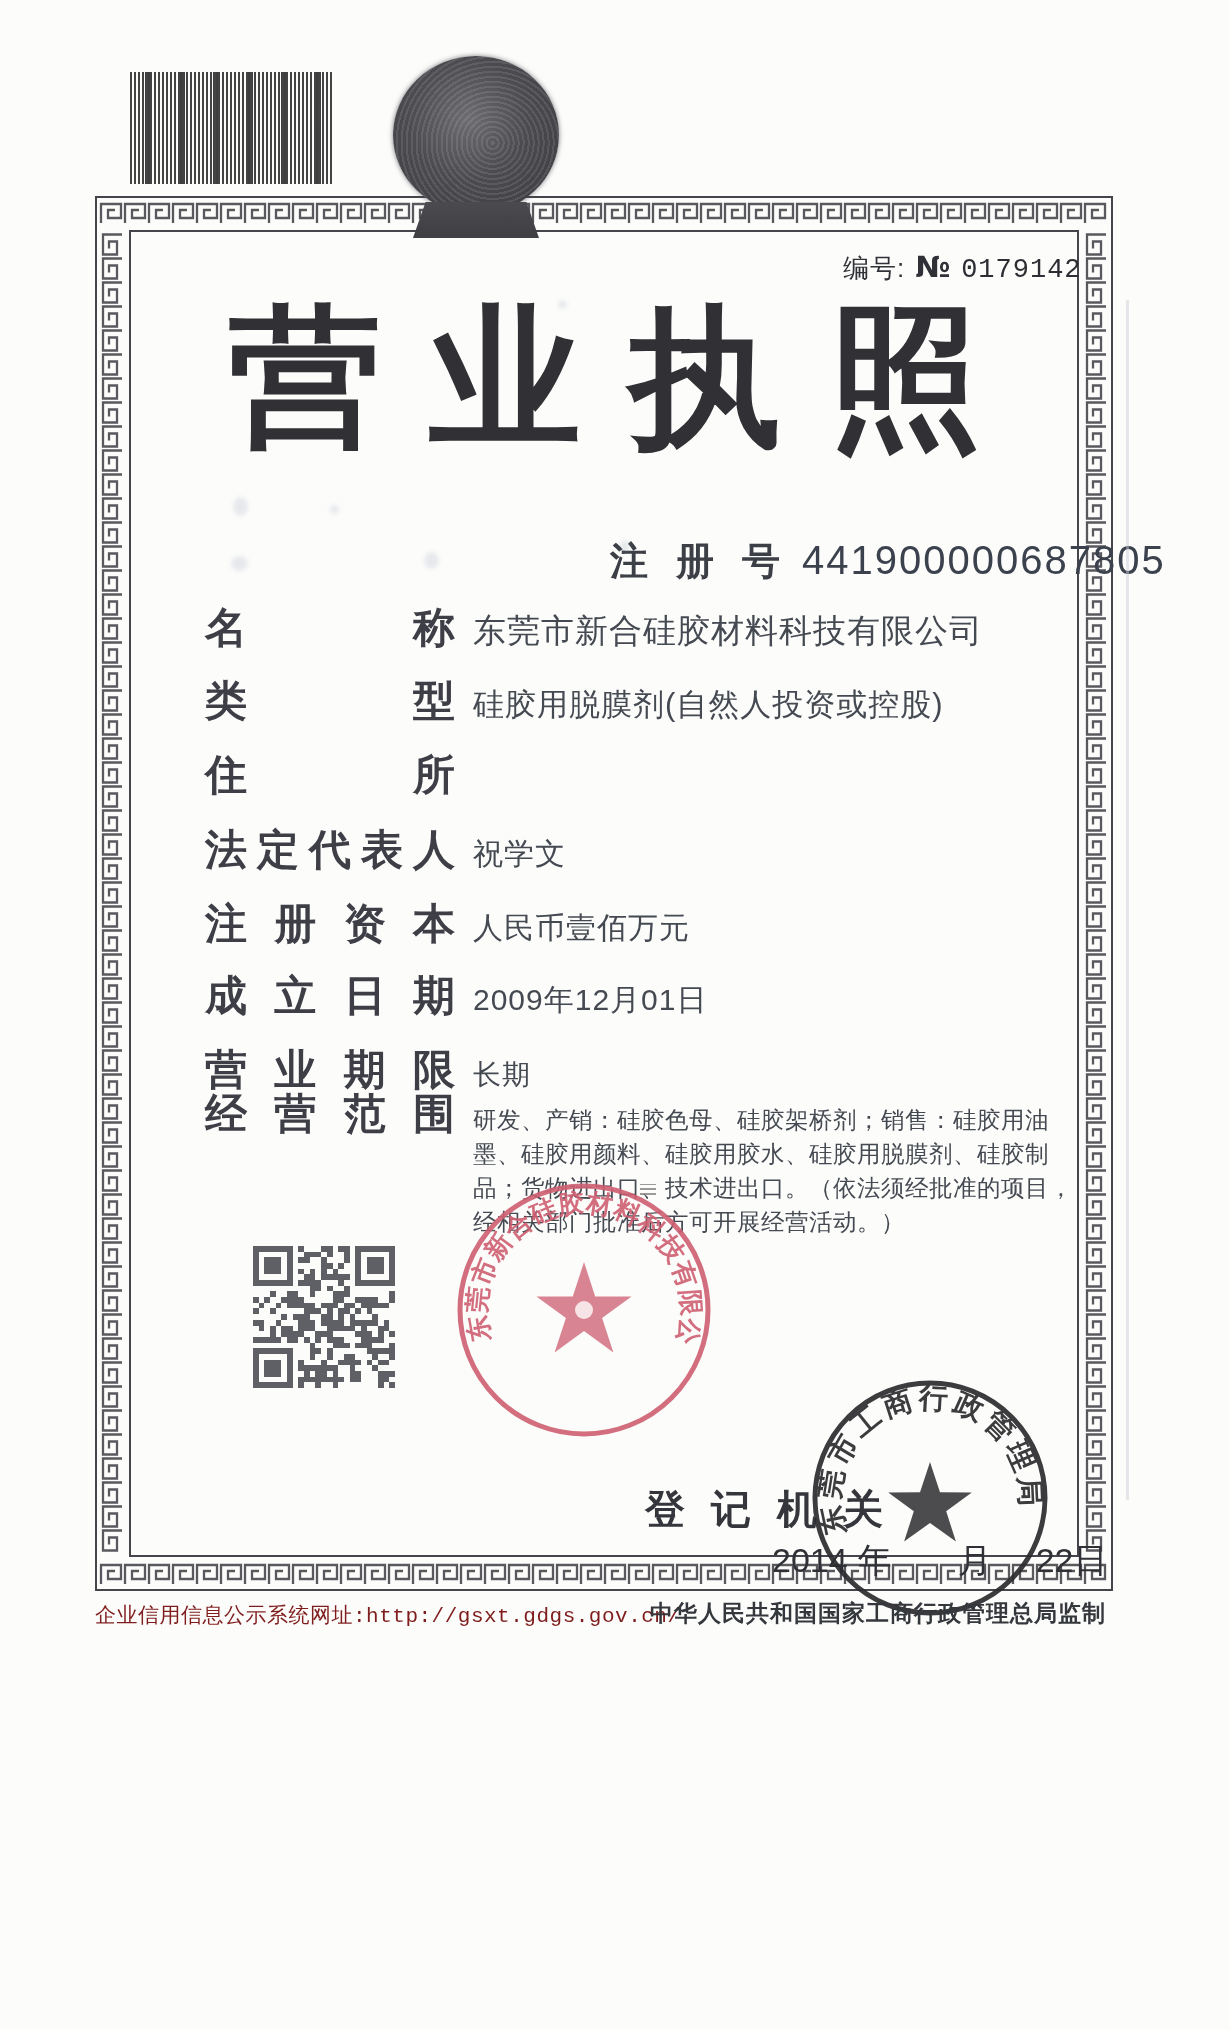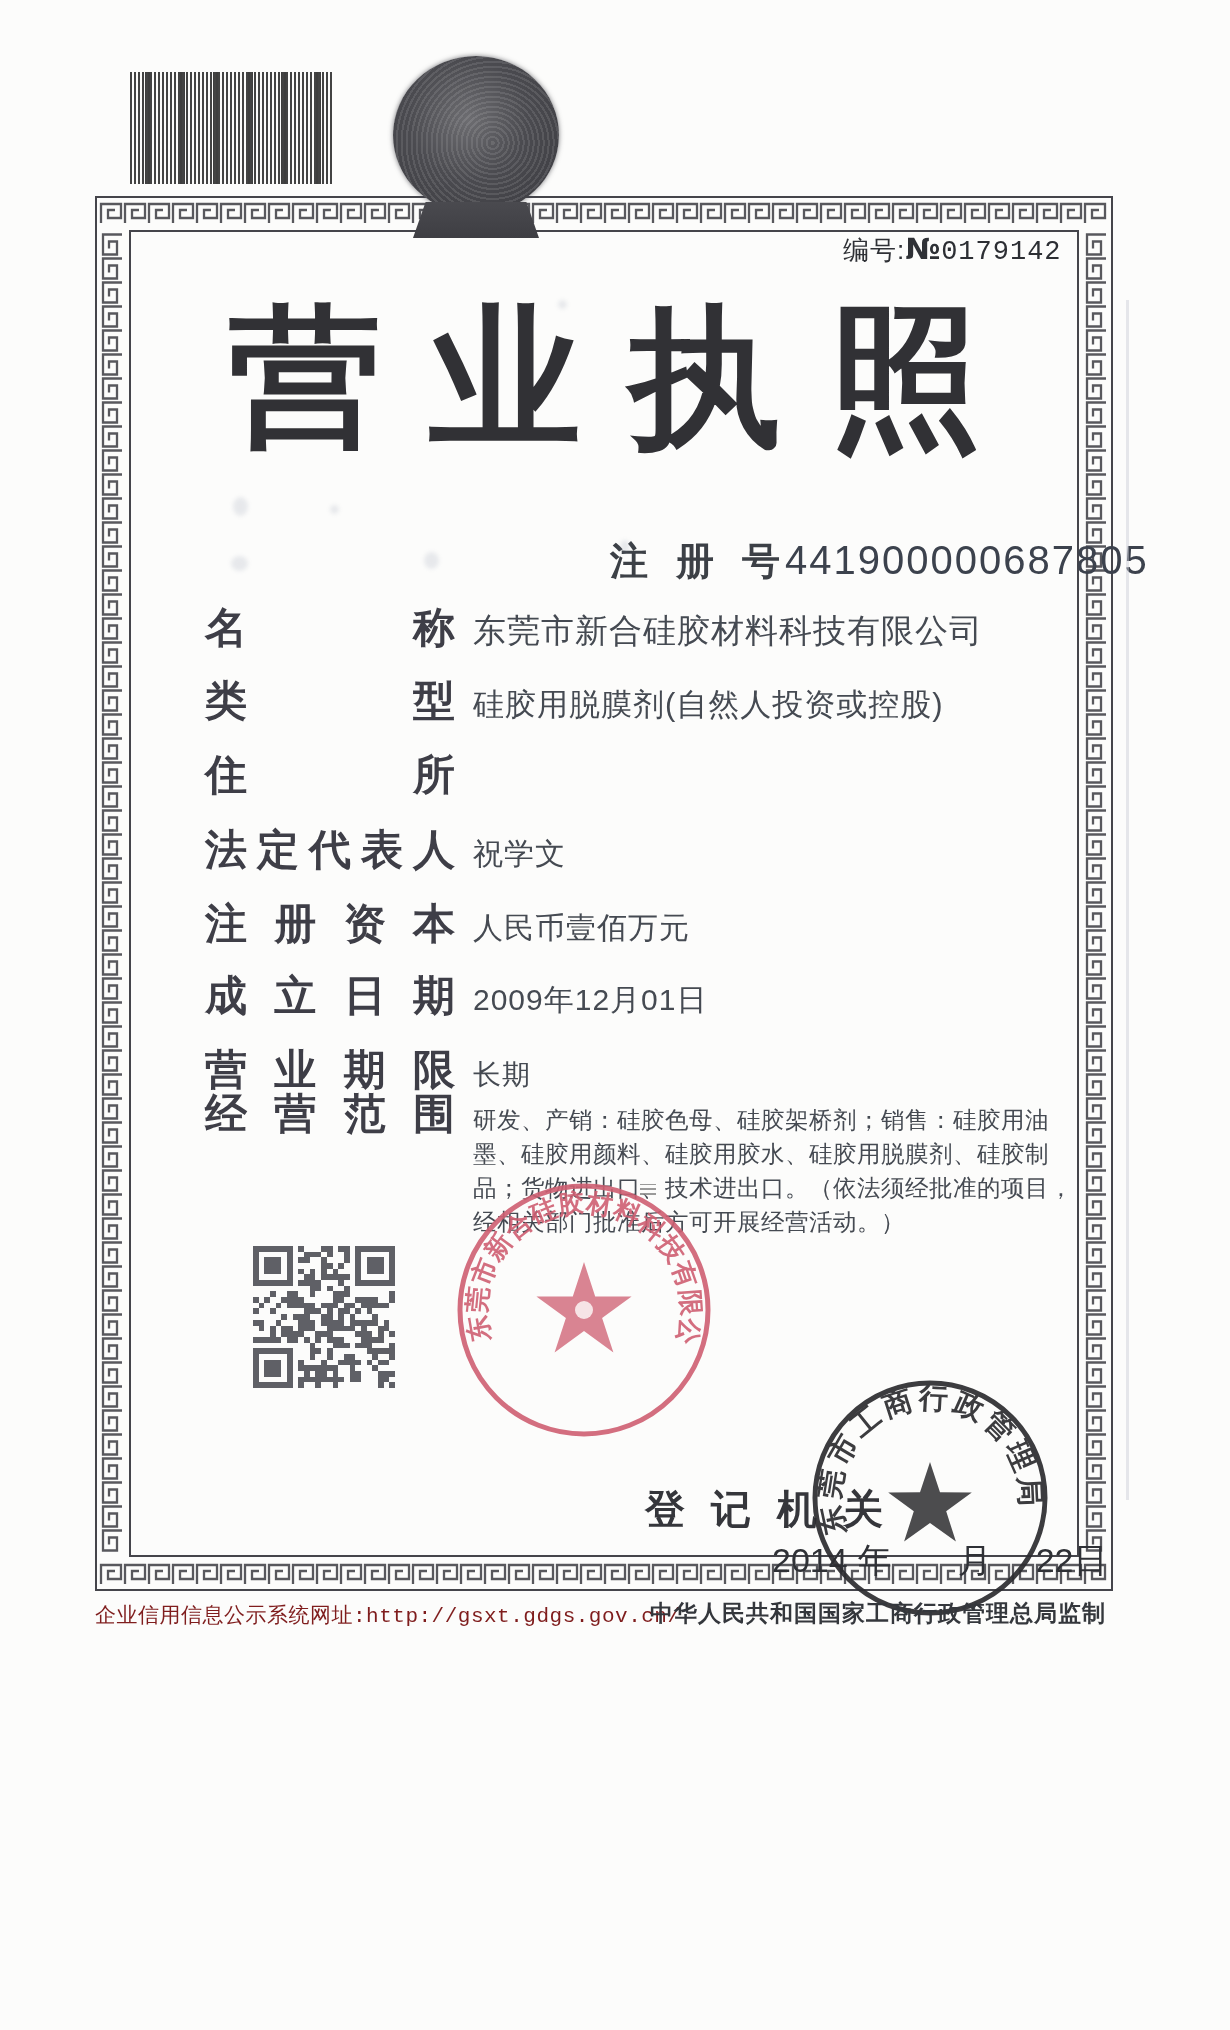--- a/index.html
+++ b/index.html
@@ -30,34 +30,34 @@
   .frame{position:absolute;left:95px;top:196px;width:1018px;height:1395px;}
   .frame-outer{position:absolute;inset:0;border:2px solid #45454b;}
   .frame-inner{position:absolute;inset:34px;border:2px solid #45454b;}
   .frame svg{position:absolute;opacity:.9;}
   .strip-top{left:3px;top:3px;}
   .strip-bottom{left:3px;bottom:3px;}
   .strip-left{left:3px;top:31px;}
   .strip-right{right:3px;top:31px;}
 
   
-  .serial{position:absolute;left:843px;top:232px;font-size:26px;color:#2f3136;letter-spacing:1px;
-          display:flex;align-items:baseline;}
+  .serial{position:absolute;left:843px;top:250px;font-size:26px;color:#2f3136;letter-spacing:1px;
+          display:flex;align-items:baseline;gap:10px;}
   .serial .no-sym{font-family:"DejaVu Sans",sans-serif;font-weight:bold;font-size:29px;}
   .serial .digits{font-family:"Liberation Mono","DejaVu Sans Mono",monospace;font-size:27px;color:#2c2e33;}
 
   
   .doc-title{position:absolute;left:135px;top:294px;width:940px;text-align:center;
     font-size:152px;line-height:1.1;font-weight:bold;color:#313135;letter-spacing:48px;
     text-indent:48px;filter:blur(.3px);}
 
   
   .reg-row{position:absolute;left:610px;top:536px;display:flex;align-items:baseline;}
   .reg-label{width:170px;font-size:38px;font-weight:bold;color:#3c4046;}
-  .reg-value{margin-left:5px;font-size:40px;letter-spacing:2px;color:#3c424d;}
+  .reg-value{margin-left:22px;font-size:40px;letter-spacing:2px;color:#3c424d;}
 
   
   .field-row{position:absolute;left:205px;right:145px;display:flex;align-items:baseline;}
   .field-label{width:250px;flex:0 0 250px;font-size:42px;font-weight:bold;color:#3e3e47;}
   .field-value{margin-left:18px;font-size:30px;letter-spacing:1px;color:#454a52;}
   .field-value.scope{font-size:23.5px;line-height:1.45;letter-spacing:.5px;max-width:620px;}
   [data-justify]{display:flex;justify-content:space-between;}
 
   
   .qr{position:absolute;left:253px;top:1246px;width:142px;height:142px;opacity:.82;}

